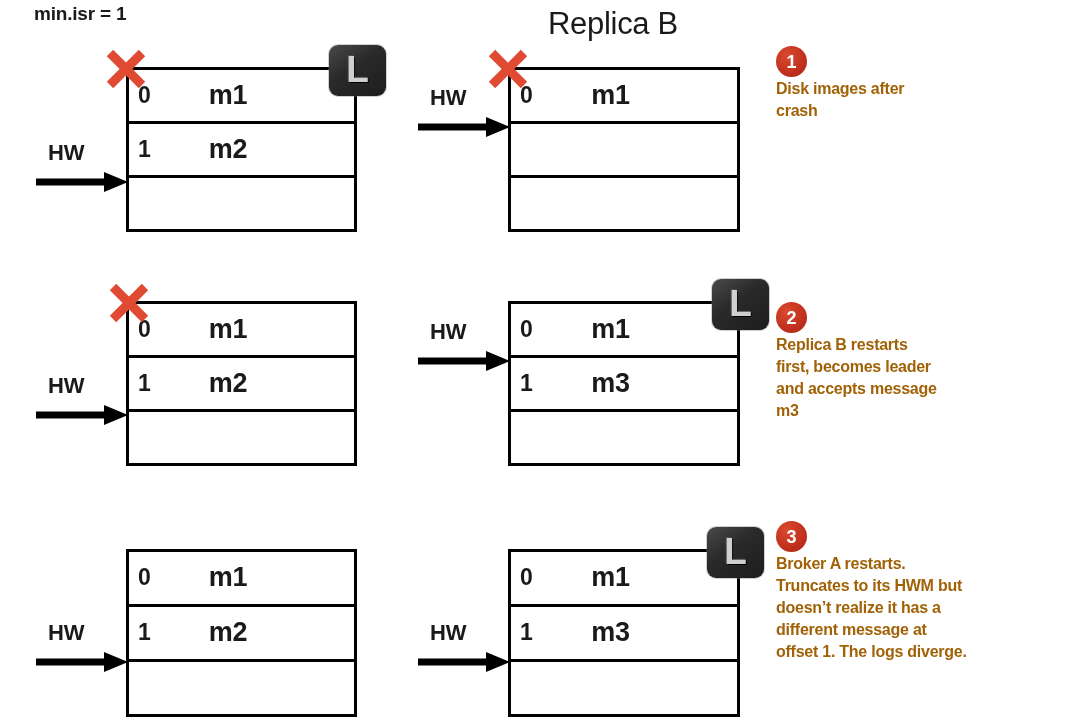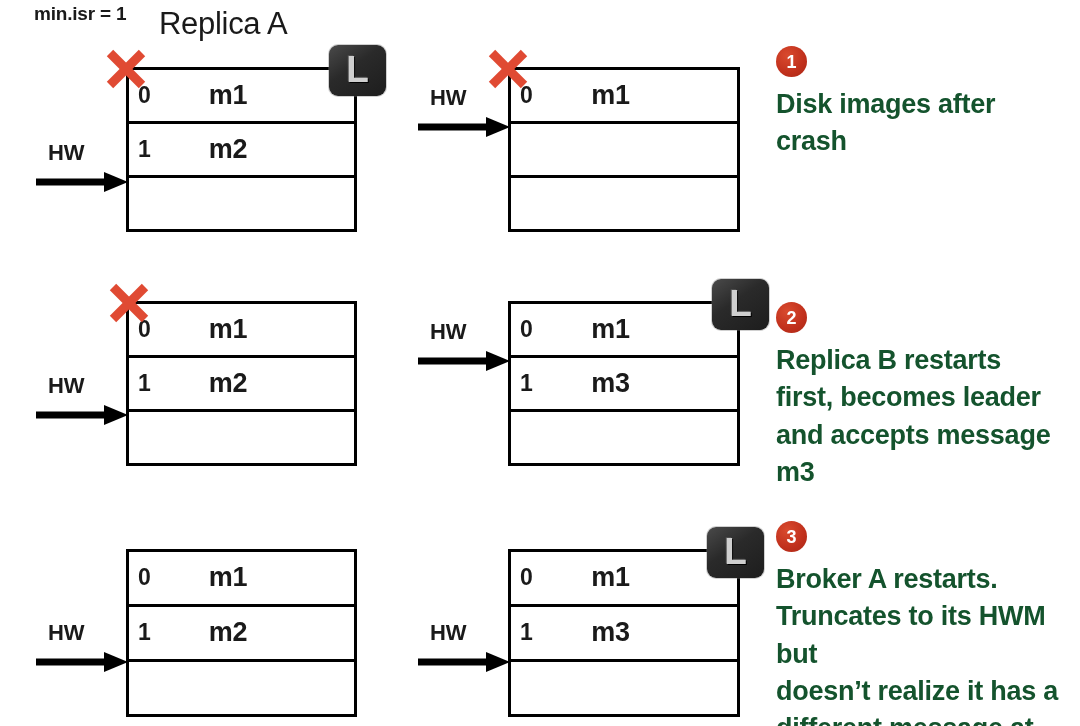--- a/index.html
+++ b/index.html
@@ -145,37 +145,37 @@
     background: radial-gradient(circle at 36% 30%, #d94a2e 0%, #c0301c 60%, #a92716 100%);
     color: #ffffff;
     font-size: 18px;
     font-weight: 700;
     display: flex;
     align-items: center;
     justify-content: center;
     line-height: 1;
   }
   .note-text {
-    margin-top: 9px;
-    font-size: 27px;
+    margin-top: 1px;
+    font-size: 16px;
     font-weight: 600;
     line-height: 1.38;
     letter-spacing: -0.25px;
-    color: #14532d;
+    color: #a16207;
     white-space: pre-line;
   }
 </style>
 </head>
 <body>
 
 <div class="stage">
 
   <div class="minisr">min.isr = 1</div>
 
-  <div class="col-title a">Replica A</div>
+  <div class="col-title b">Replica B</div>
 
   <div class="log" style="left:126px; top:67px; width:231px; height:165px;">
     <div class="log-row">
       <span class="cell-offset">0</span>
       <span class="cell-msg">m1</span>
     </div>
     <div class="log-row">
       <span class="cell-offset">1</span>
       <span class="cell-msg">m2</span>
     </div>

